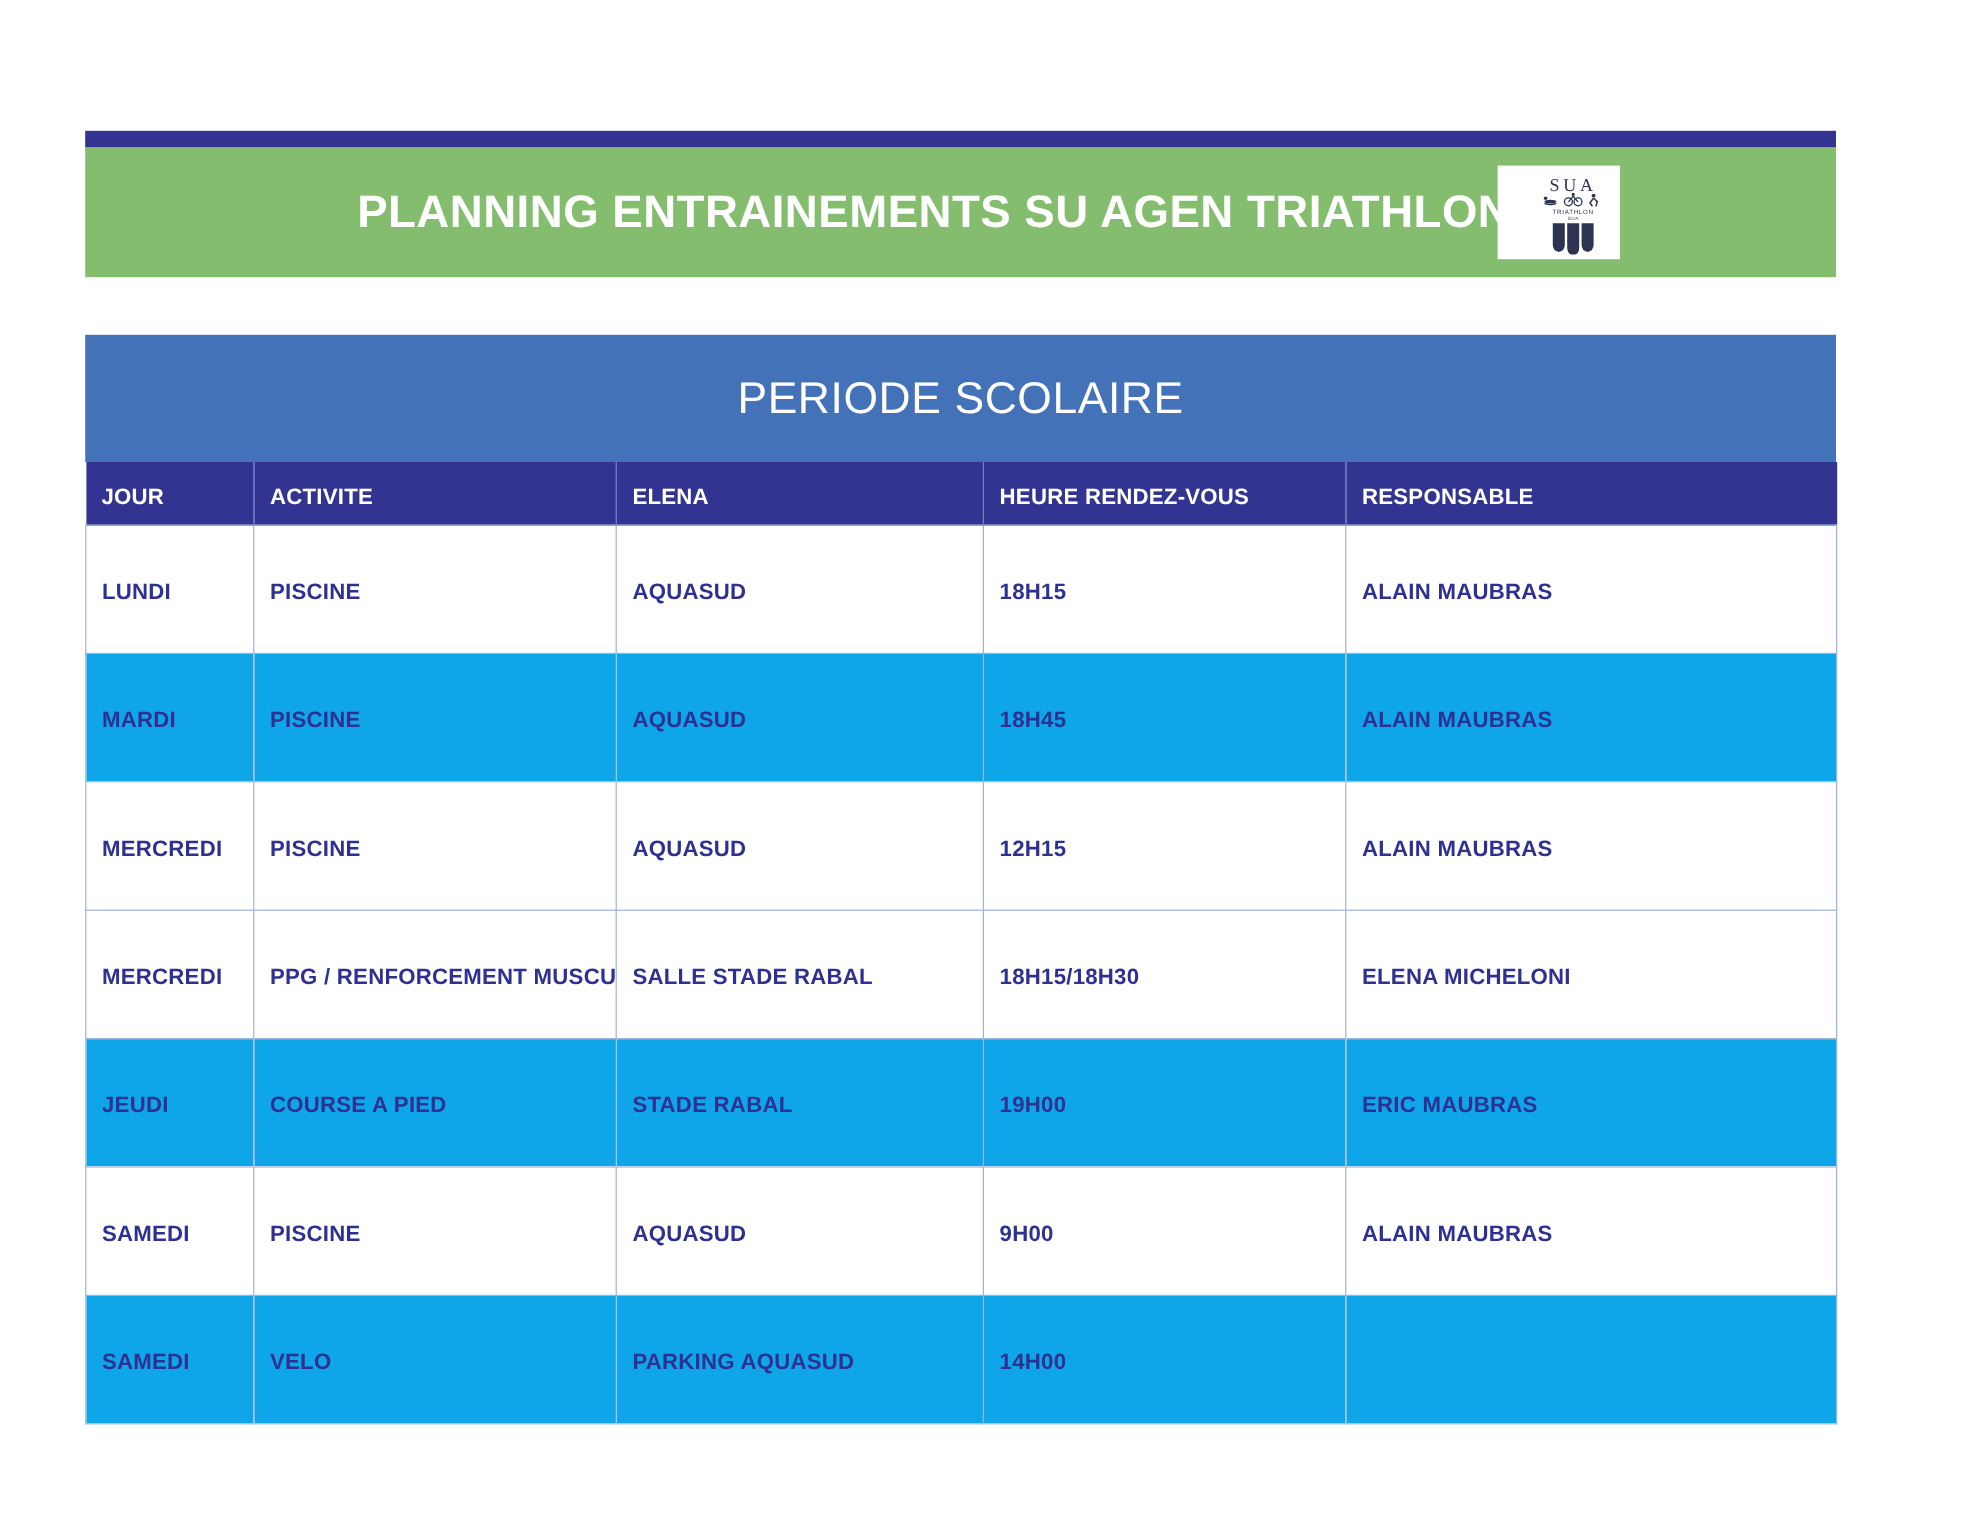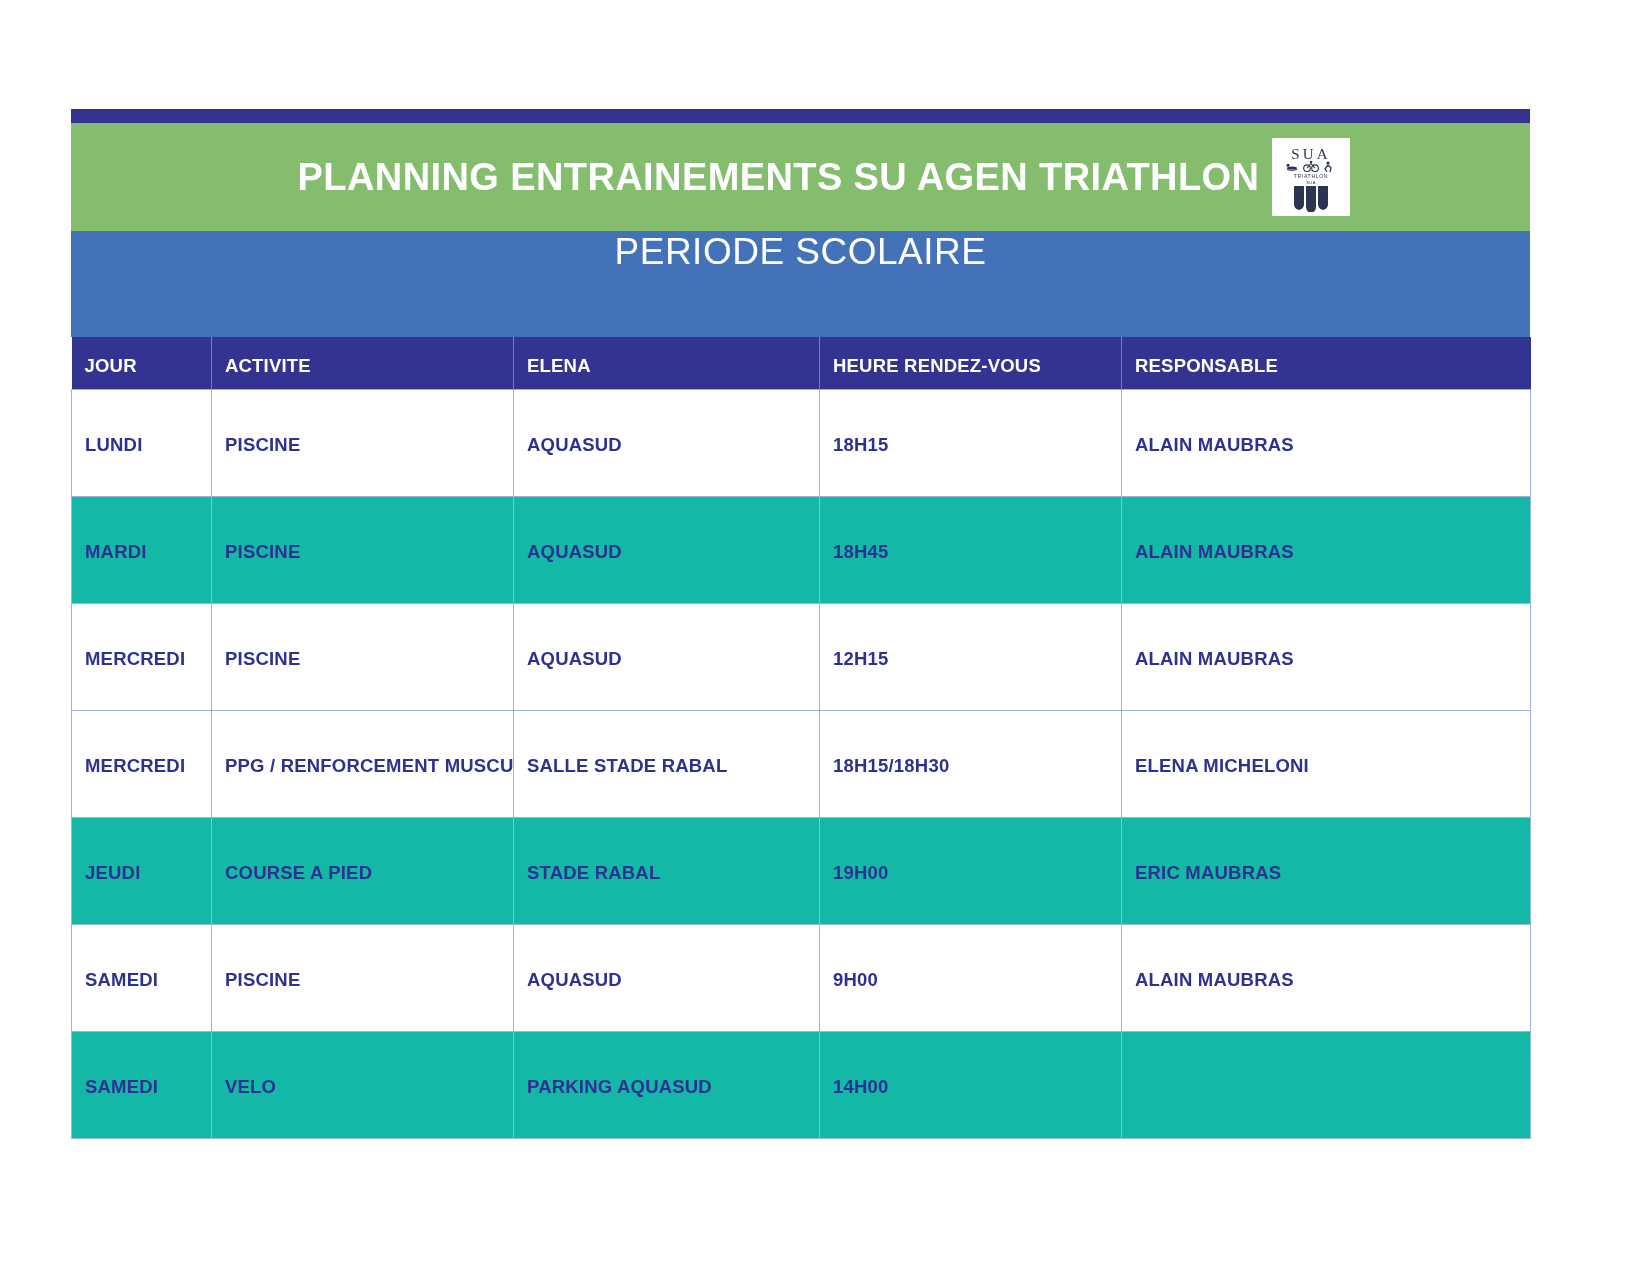--- a/index.html
+++ b/index.html
@@ -58,30 +58,33 @@
   .logo-box {
     position: absolute;
     right: 180px;
     top: 15px;
     width: 78px;
     height: 78px;
     background: #ffffff;
     display: flex;
     align-items: center;
     justify-content: center;
+    padding-left: 24px;
   }
 
   .logo-box svg { display: block; }
 
   
   .subtitle-band {
     height: 106px;
     background: #4472b8;
     display: flex;
+    align-items: center;
     justify-content: center;
+    margin-top: 48px;
   }
 
   .subtitle-text {
     color: #ffffff;
     font-size: 37px;
     font-weight: normal;
     letter-spacing: 0.5px;
     white-space: nowrap;
   }
 
@@ -113,21 +116,21 @@
     text-align: left;
     vertical-align: middle;
     padding: 3px 0 0 13px;
     height: 103px;
     border: 1px solid #9db4da;
     letter-spacing: 0.2px;
     white-space: nowrap;
     overflow: hidden;
   }
 
-  table.schedule tr.alt td { background: #14b8a6; }
+  table.schedule tr.alt td { background: #0ea5e9; }
   table.schedule tr.plain td { background: #ffffff; }
 
   
   col.c-jour  { width: 140px; }
   col.c-act   { width: 302px; }
   col.c-lieu  { width: 306px; }
   col.c-heure { width: 302px; }
   col.c-resp  { width: 409px; }
 </style>
 </head>

